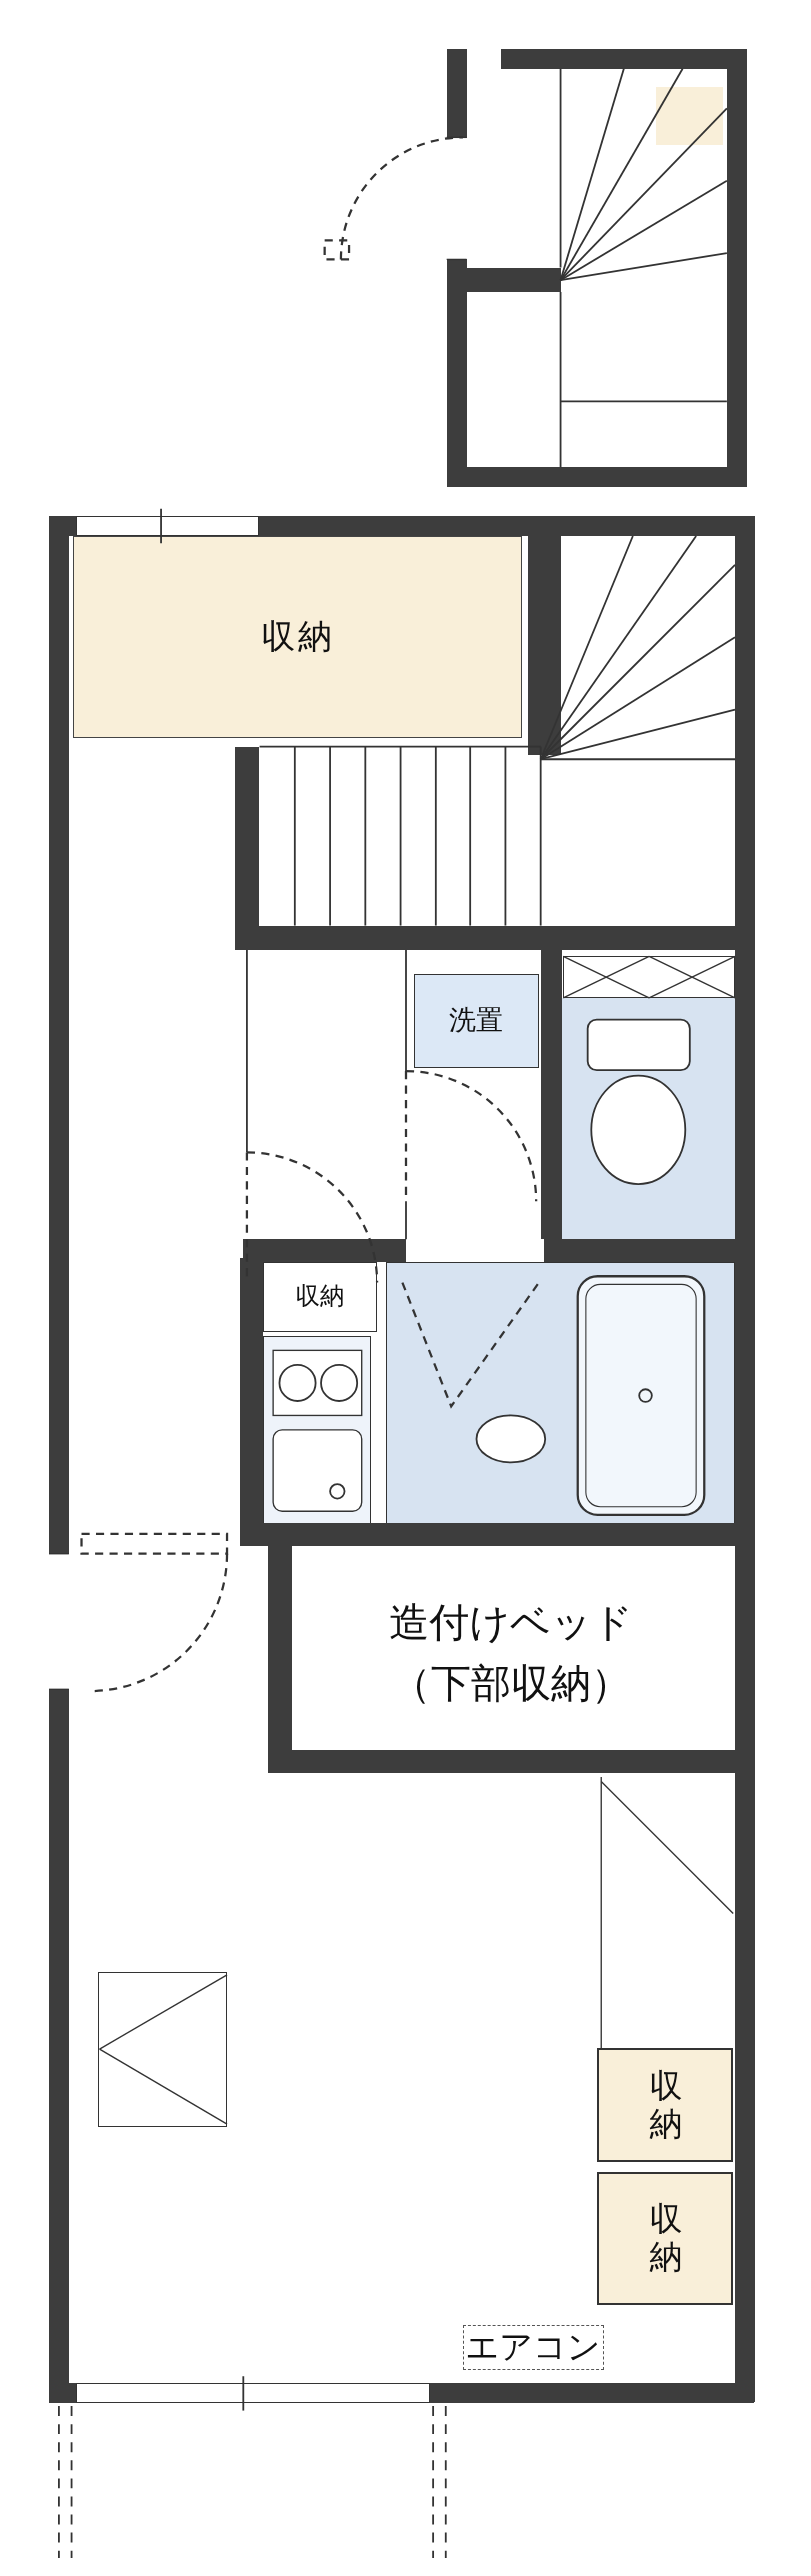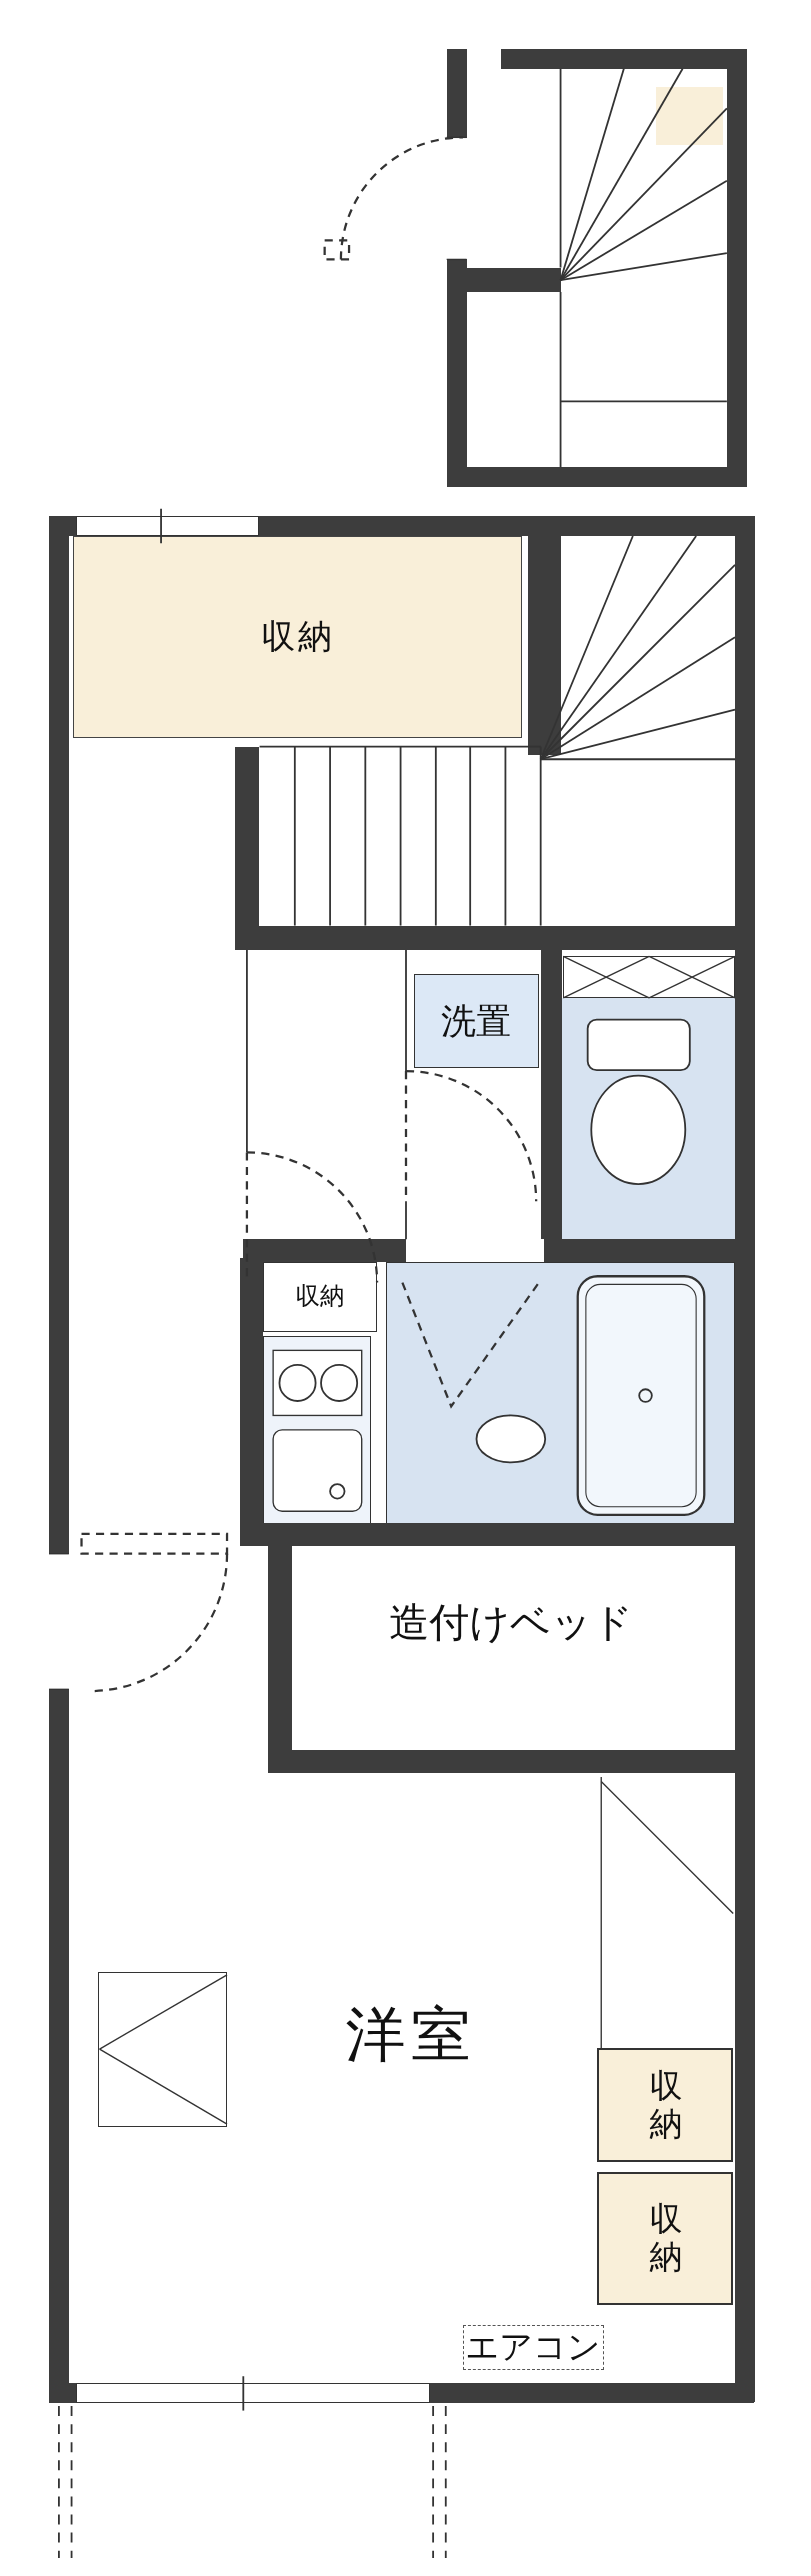--- a/index.html
+++ b/index.html
@@ -182,22 +182,22 @@
 
     <g stroke="#333" stroke-width="2" stroke-dasharray="11 9">
       <path d="M65,2662 L65,2830"></path>
         <path d="M79,2662 L79,2830"></path>
       <path d="M479,2662 L479,2830"></path>
         <path d="M493,2662 L493,2830"></path>
     </g>
   </svg>
 
   <div class="label" style="left:298px;top:637px;font-size:34px;letter-spacing:2.7px;">収納</div>
-  <div class="label" style="left:476px;top:1021px;font-size:35px;">洗置</div>
+  <div class="label" style="left:476px;top:1021px;font-size:27px;">洗置</div>
   <div class="label" style="left:320px;top:1296px;font-size:24.4px;">収納</div>
   <div class="label" style="left:511px;top:1622px;font-size:40px;text-align:right;">造付けベッド</div>
-  <div class="label" style="left:411px;top:2034px;font-size:60px;letter-spacing:5.4px;">洋室</div>
+  <div class="label" style="left:511px;top:1683px;font-size:40px;">（下部収納）</div>
   <div class="label wrap" style="left:666px;top:2105px;font-size:33px;width:40px;">収納</div>
   <div class="label wrap" style="left:666px;top:2238px;font-size:33px;width:40px;">収納</div>
   <div class="label" style="left:533px;top:2347px;font-size:33px;">エアコン</div>
 
 </div>
 
 
 </body></html>

